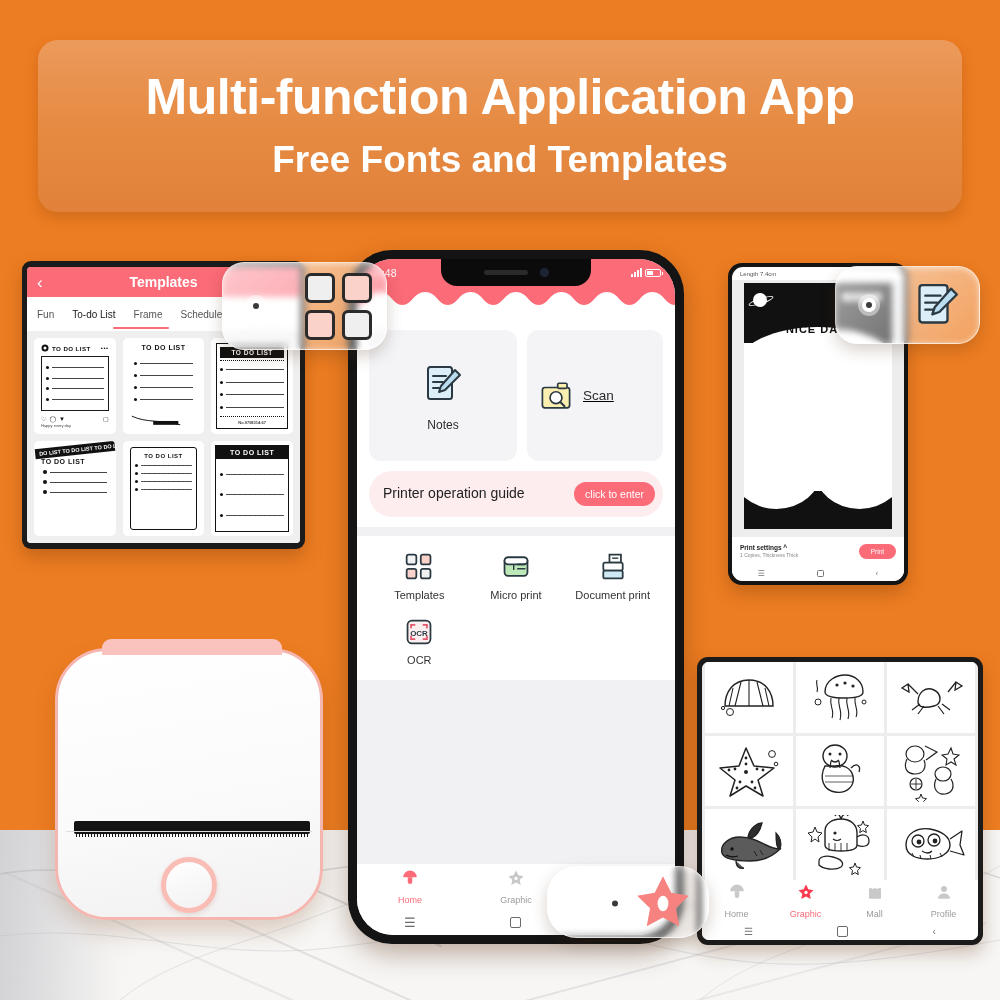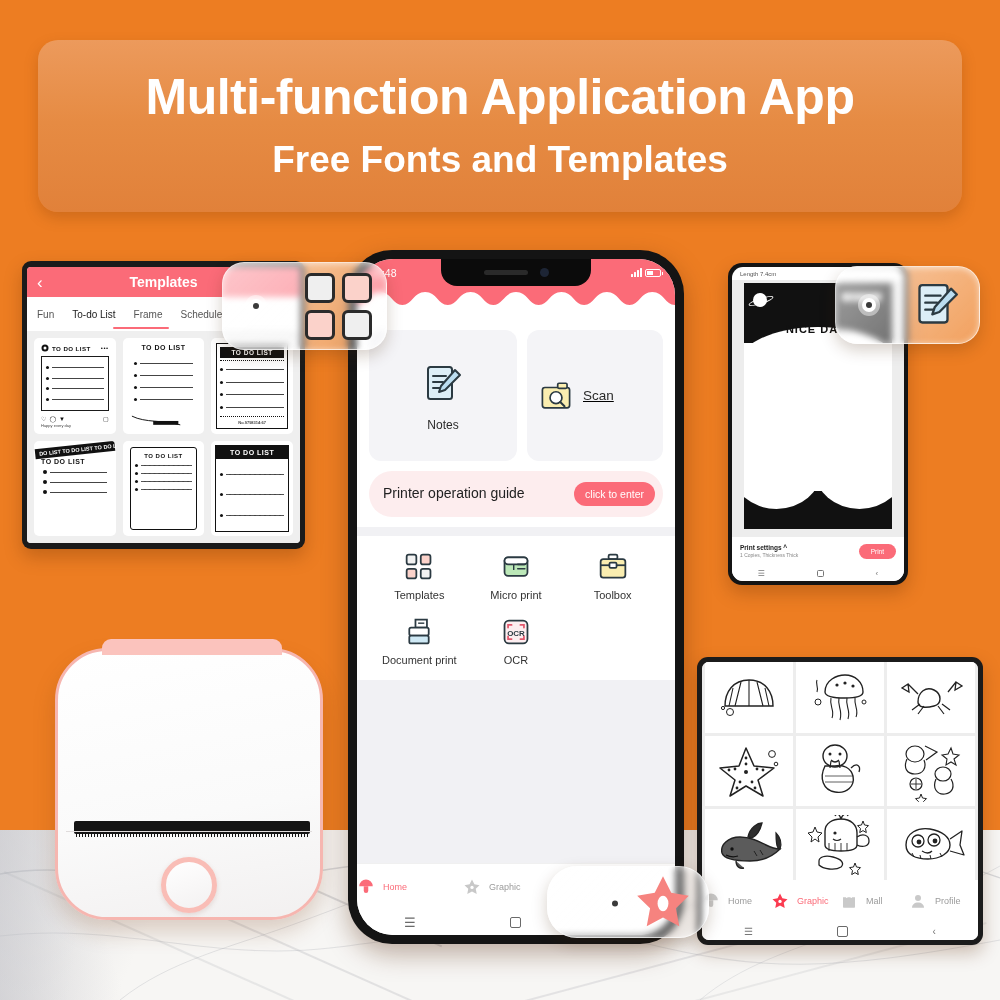--- a/index.html
+++ b/index.html
@@ -175,21 +175,21 @@
     padding: 16px 2px 14px;
   }
   .fn-item { display: flex; flex-direction: column; align-items: center; gap: 7px; }
   .fn-label { font-size: 11px; color: #333; }
   #ph-filler { background: #F1F1F4; height: 100%; margin: 0 -12px; }
 
   #ph-nav {
     height: 46px; background: #fff; display: flex; align-items: center; flex: none;
     border-top: 1px solid #F0F0F0;
   }
-  .nav-item { flex: 1; display: flex; flex-direction: row; align-items: center; gap: 8px; }
+  .nav-item { flex: 1; display: flex; flex-direction: column; align-items: center; gap: 8px; }
   .nav-label { font-size: 9px; color: #9b9b9b; }
   .nav-item.active .nav-label { color: #FB6B78; }
   #ph-sysbar { height: 26px; background: #fff; display: flex; align-items: center;
     justify-content: space-around; flex: none; color: #6a6a6a; font-size: 13px; }
   .sys-sq { width: 11px; height: 11px; border: 1.6px solid #6a6a6a; border-radius: 2px; }
 
   
   #prev-phone {
     position: absolute; left: 728px; top: 263px; width: 180px; height: 322px;
     background: #141414; border-radius: 14px; padding: 4px;
@@ -566,29 +566,20 @@
             <rect x="4" y="6" width="26" height="21" rx="4" fill="#BCE8B8" stroke="#2B3A42" stroke-width="2"></rect>
             <rect x="4" y="6" width="26" height="8" rx="4" fill="#fff" stroke="#2B3A42" stroke-width="2"></rect>
             <text x="11" y="20" font-family="Liberation Sans, sans-serif" font-size="11" font-weight="700" fill="#2B3A42">T</text>
             <line x1="19" y1="14" x2="27" y2="14" stroke="#2B3A42" stroke-width="1.8" stroke-linecap="round"></line>
             <line x1="19" y1="19" x2="27" y2="19" stroke="#2B3A42" stroke-width="1.8" stroke-linecap="round"></line>
           </svg>
           <span class="fn-label">Micro print</span>
         </div>
 
 
-        <div class="fn-item">
-          <svg width="30" height="30" viewBox="0 0 34 34">
-            <rect x="12" y="3" width="10" height="5" rx="1.5" fill="#fff" stroke="#2B3A42" stroke-width="2"></rect>
-            <rect x="3" y="8" width="28" height="21" rx="3" fill="#FAEEB0" stroke="#2B3A42" stroke-width="2"></rect>
-            <line x1="3" y1="15" x2="31" y2="15" stroke="#2B3A42" stroke-width="2"></line>
-            <rect x="13" y="12" width="8" height="6" rx="1.4" fill="#fff" stroke="#2B3A42" stroke-width="2"></rect>
-          </svg>
-          <span class="fn-label">Toolbox</span>
-        </div>
 
         <div class="fn-item">
           <svg width="30" height="30" viewBox="0 0 34 34">
             <path d="M13 3 h13 v9 h-13 z" fill="#fff" stroke="#2B3A42" stroke-width="2"></path>
             <line x1="16" y1="7" x2="23" y2="7" stroke="#2B3A42" stroke-width="1.6"></line>
             <rect x="6" y="12" width="22" height="9" rx="2" fill="#fff" stroke="#2B3A42" stroke-width="2"></rect>
             <rect x="6" y="21" width="22" height="9" rx="2" fill="#CFE9F5" stroke="#2B3A42" stroke-width="2"></rect>
           </svg>
           <span class="fn-label">Document print</span>
         </div>

